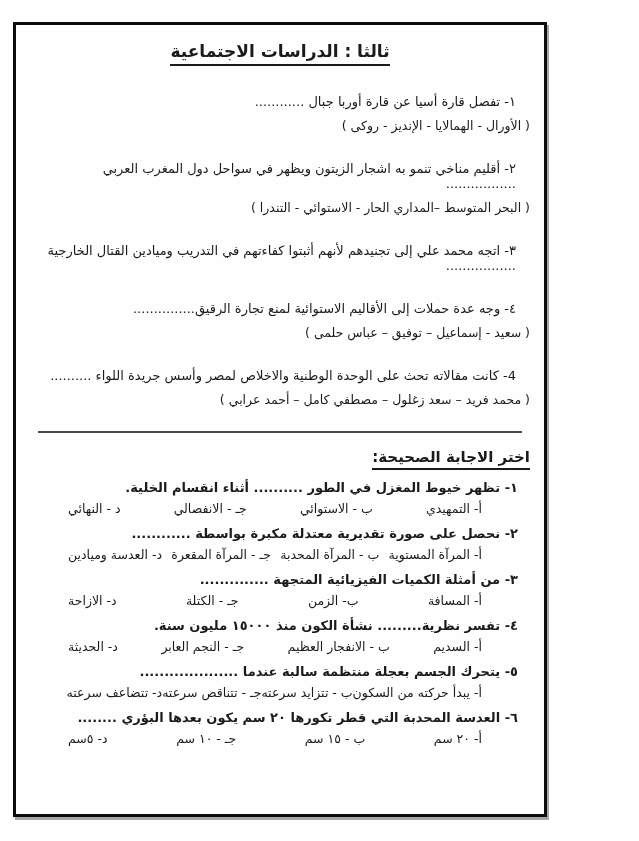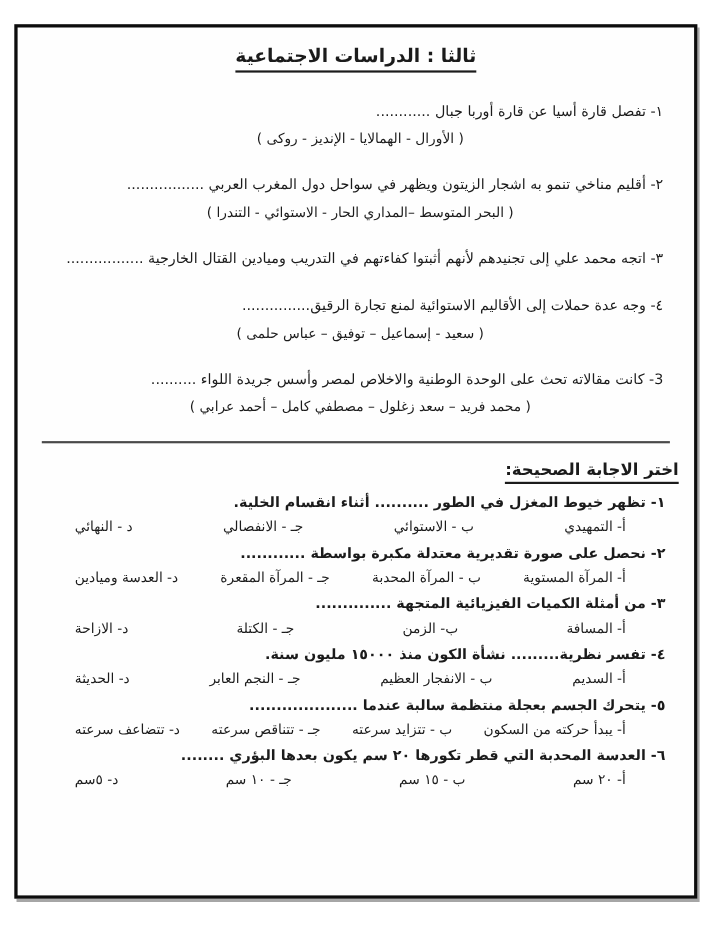--- a/index.html
+++ b/index.html
@@ -13,21 +13,21 @@
     position: relative;
     overflow: hidden;
     font-family: "DejaVu Sans", "Liberation Serif", sans-serif;
     color: #1b1b1b;
     direction: rtl;
   }
   .frame {
     position: absolute;
     top: 22px;
     left: 13px;
-    width: 621px;
+    width: 534px;
     height: 795px;
     border: 3px solid #0d0d0d;
     box-shadow: 2px 3px 0 rgba(0,0,0,0.35);
     background: #fefefe;
     box-sizing: border-box;
     padding: 0 14px 4px 14px;
   }
   .center-row { text-align: center; }
   .section-title {
     display: inline-block;
@@ -52,21 +52,21 @@
     padding-right: 14px;
     font-size: 13px;
     font-weight: normal;
     text-align: right;
   }
   .sq-opts {
     margin-top: 9px;
     padding-left: 8px;
     font-size: 12.5px;
     font-weight: normal;
-    text-align: center;
+    text-align: right;
     direction: rtl;
   }
   .separator {
     margin: 24px 8px 0 8px;
     border-top: 2px solid #4a4a4a;
     height: 0;
   }
   .s4-title-row { margin-top: 16px; }
   .s4-instruction-row { margin-top: 14px; text-align: right; }
   
@@ -112,21 +112,21 @@
   <div>
     <div class="sq-text">٣- اتجه محمد علي إلى تجنيدهم لأنهم أثبتوا كفاءتهم في التدريب وميادين القتال الخارجية .................</div>
   </div>
 
   <div>
     <div class="sq-text">٤- وجه عدة حملات إلى الأقاليم الاستوائية لمنع تجارة الرقيق...............</div>
     <div class="sq-opts">( سعيد - إسماعيل – توفيق – عباس حلمى )</div>
   </div>
 
   <div>
-    <div class="sq-text">3- كانت مقالاته تحث على الوحدة الوطنية والاخلاص لمصر وأسس جريدة اللواء ..........</div>
+    <div class="sq-text">4- كانت مقالاته تحث على الوحدة الوطنية والاخلاص لمصر وأسس جريدة اللواء ..........</div>
     <div class="sq-opts">( محمد فريد – سعد زغلول – مصطفي كامل – أحمد عرابي )</div>
   </div>
 
   <div class="separator"></div>
 
 
   <div class="s4-instruction-row">
     <span class="instruction">اختر الاجابة الصحيحة:</span>
   </div>
 

